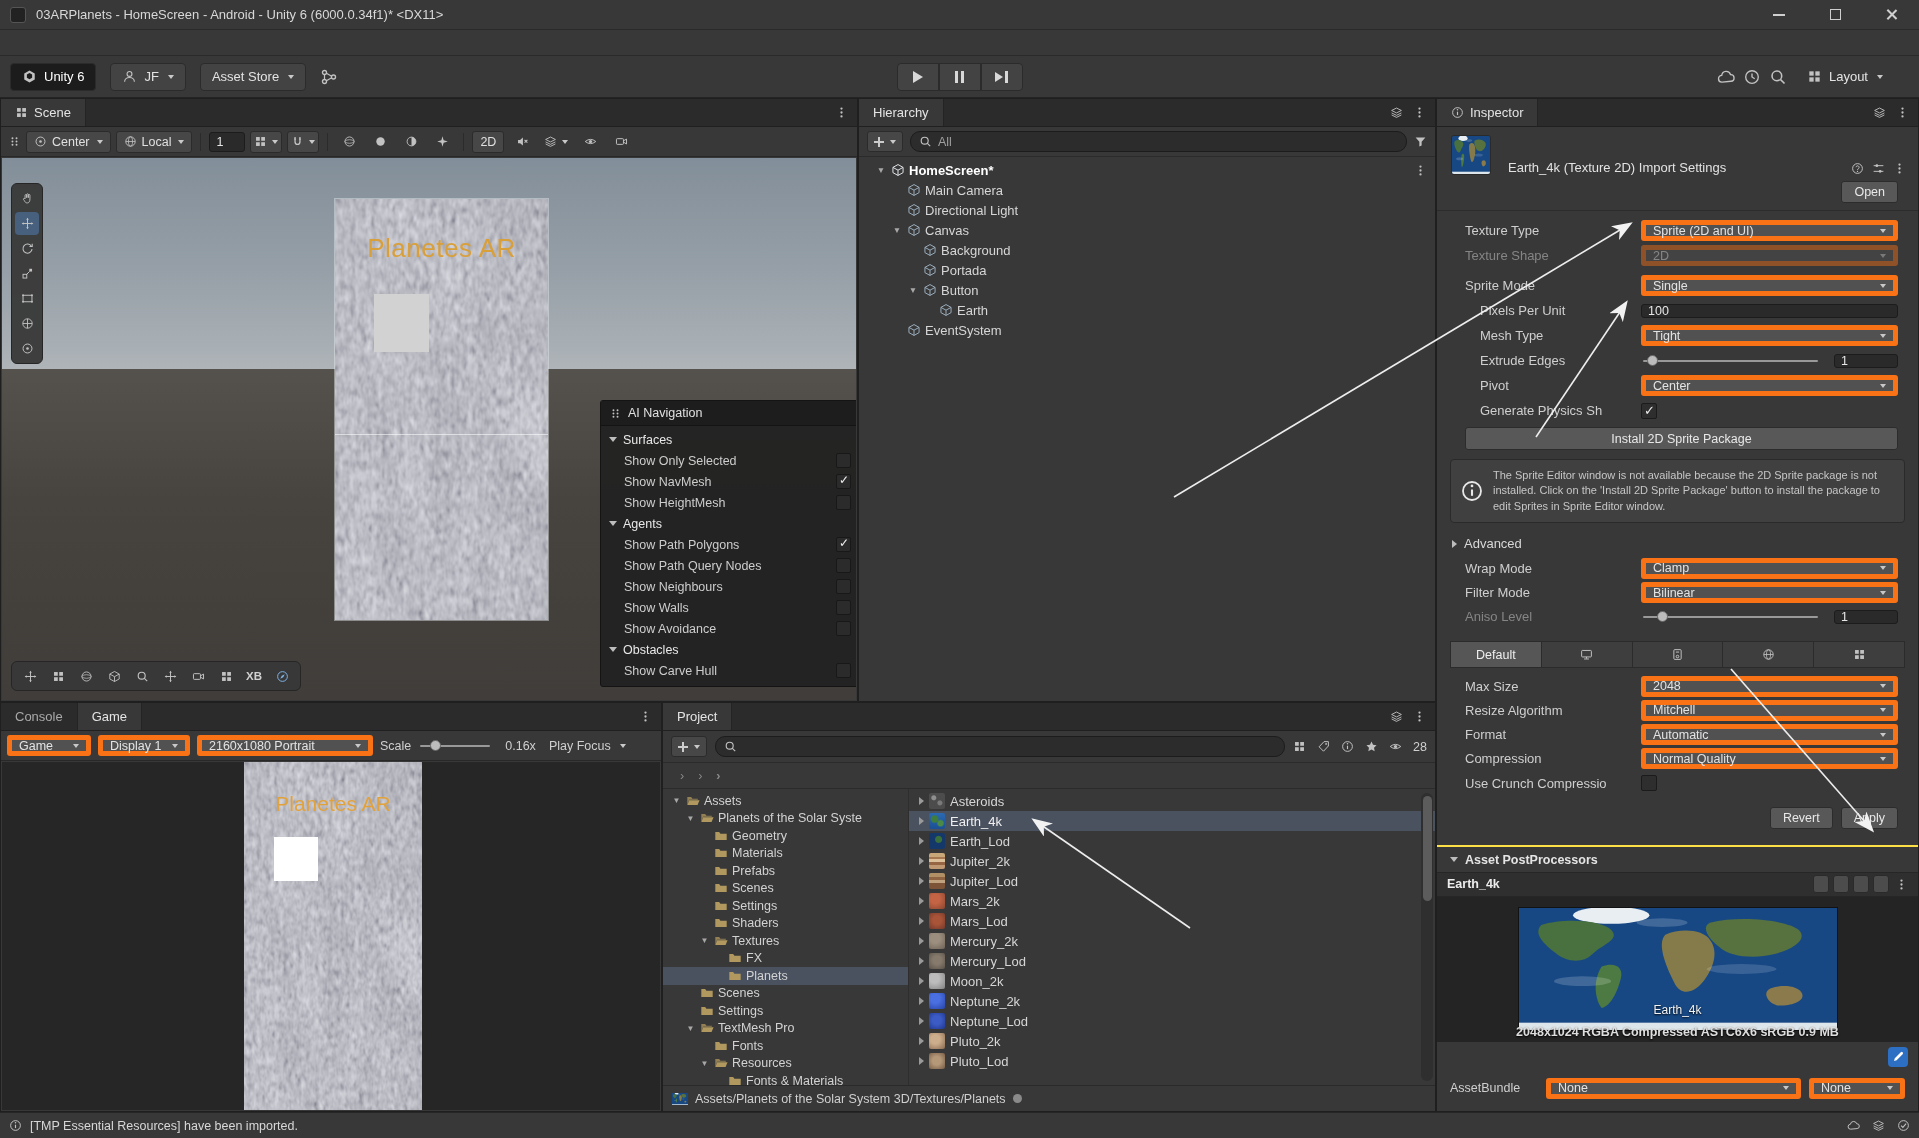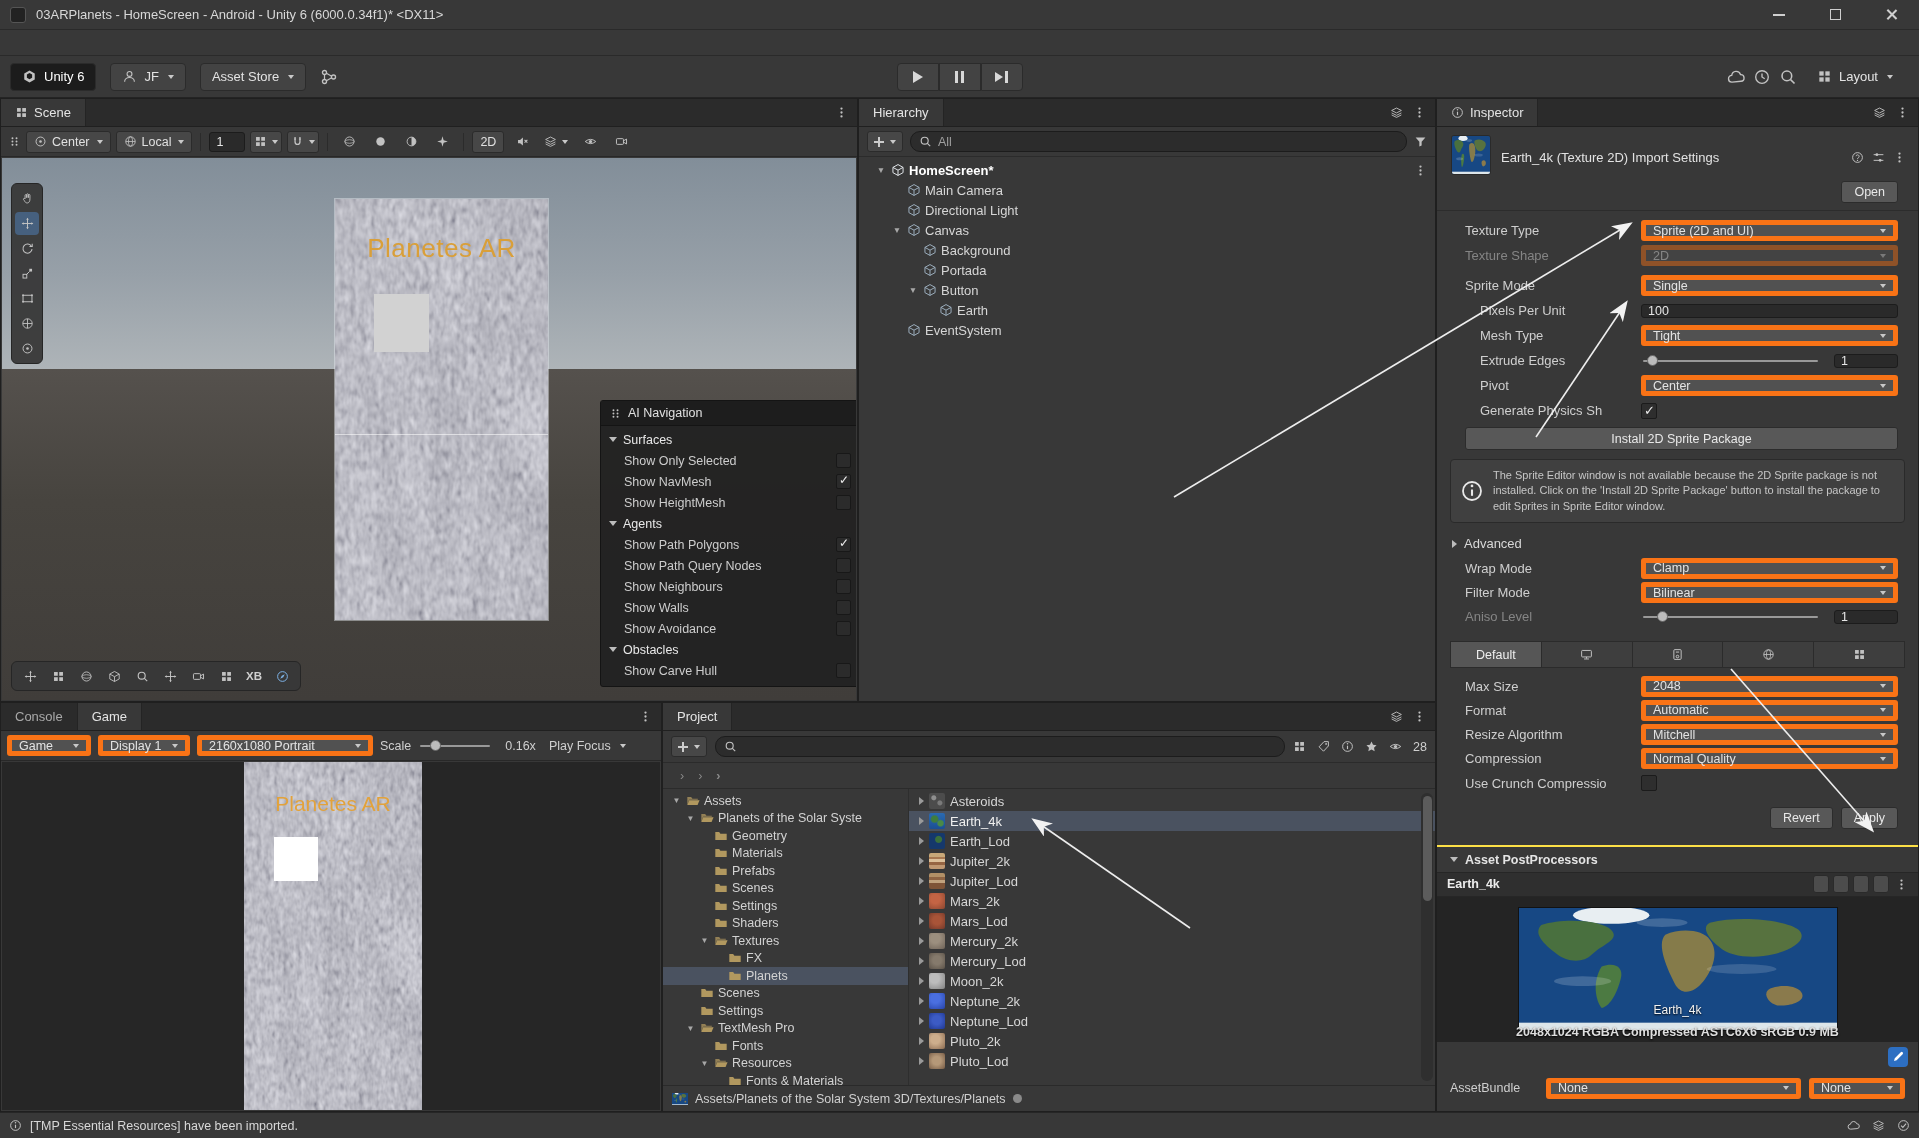--- a/index.html
+++ b/index.html
@@ -27,21 +27,21 @@
 .tb-btn.dark{background:#1c1c1c;color:#fff}
 .caret{width:0;height:0;border-left:3.5px solid transparent;border-right:3.5px solid transparent;border-top:4.5px solid #c9c9c9;margin-left:2px}
 .tb-center{position:absolute;left:50%;top:7px;transform:translateX(-50%);display:flex}
 .play-btn{width:42px;height:28px;background:#434343;border:1px solid #2b2b2b;display:flex;align-items:center;justify-content:center;gap:2px}
 .play-btn:first-child{border-radius:4px 0 0 4px}.play-btn:last-child{border-radius:0 4px 4px 0}
 .tri{width:0;height:0;border-top:6px solid transparent;border-bottom:6px solid transparent;border-left:10px solid #d8d8d8}
 .tri.small{border-top-width:5px;border-bottom-width:5px;border-left-width:8px}
 .pausebars{display:flex;gap:3px}
 .pausebars i{display:block;width:3px;height:12px;background:#d8d8d8}
 .stepbar{width:2.5px;height:12px;background:#d8d8d8}
-.tb-right{margin-left:auto;display:flex;align-items:center;gap:8px;padding-right:14px}
+.tb-right{margin-left:auto;display:flex;align-items:center;gap:8px;padding-right:24px}
 
 .panel{position:absolute;background:#383838;border:1px solid #1f1f1f}
 .tabbar{height:28px;background:#2b2b2b;border-bottom:1px solid #202020;display:flex;align-items:stretch}
 .tab{display:flex;align-items:center;gap:6px;padding:0 14px;font-size:13px;color:#a9a9a9;border-right:1px solid #242424}
 .tab.active{background:#383838;color:#e4e4e4}
 .tabbar-right{margin-left:auto;display:flex;align-items:center;gap:10px;padding-right:9px;color:#b5b5b5}
 
 .dd{display:flex;align-items:center;height:21px;background:#515151;border:5px solid #f97316;border-radius:3px;padding:0 7px;font-size:12.5px;color:#e3e3e3;min-width:0}
 .dd>span{flex:1;white-space:nowrap;overflow:hidden}
 .dd .dcaret{width:0;height:0;border-left:3.5px solid transparent;border-right:3.5px solid transparent;border-top:4.5px solid #c8c8c8;margin-left:6px;flex:none}
@@ -151,21 +151,21 @@
 .ic-mercury-lod .thumb{background:radial-gradient(circle at 50% 45%,#857a6c 35%,#5b5248)}
 .ic-moon .thumb{background:radial-gradient(circle at 35% 35%,#bcbcbc 30%,#828282)}
 .ic-moon-lod .thumb{background:radial-gradient(circle at 45% 45%,#a4a4a4 32%,#6f6f6f)}
 .ic-neptune .thumb{background:radial-gradient(circle at 40% 35%,#4a6fe0 32%,#2743a8)}
 .ic-neptune-lod .thumb{background:radial-gradient(circle at 48% 45%,#3c5bc4 35%,#1f3790)}
 .ic-pluto .thumb{background:radial-gradient(circle at 40% 40%,#cdae8c 32%,#8a6a50)}
 .ic-pluto-lod .thumb{background:radial-gradient(circle at 48% 48%,#b59878 35%,#755a44)}
 
 #inspector-panel{left:1436px;top:98px;width:483px;height:1014px;display:flex;flex-direction:column}
 .insp-body{flex:1;display:flex;flex-direction:column;min-height:0}
-.insp-head{display:flex;gap:10px;padding:8px 12px 2px 14px;align-items:center}
+.insp-head{display:flex;gap:17px;padding:8px 12px 2px 14px;align-items:flex-end}
 .insp-thumb{width:40px;height:40px;border-radius:3px;overflow:hidden;flex:none;border:1px solid #2a2a2a}
 .insp-title{flex:1;font-size:13px;color:#e2e2e2;padding-top:5px}
 .head-icons{display:flex;gap:8px;padding-top:5px;color:#bdbdbd}
 .open-row{display:flex;justify-content:flex-end;padding:4px 20px 7px;border-bottom:1px solid #2c2c2c}
 .irows{padding-top:7px}
 .irow{display:flex;align-items:center;height:25px;padding:0 20px 0 28px;gap:8px}
 .ilabel{width:168px;flex:none;font-size:13px;color:#cfcfcf;white-space:nowrap;overflow:hidden}
 .irow.sub .ilabel{padding-left:15px}
 .irow.disabled .ilabel{color:#858585}
 .irow-btn{padding:4px 20px 2px 28px}
@@ -1348,30 +1348,30 @@
       </div>
 
       <div class="irow" style="margin-top:4px">
           <span class="ilabel">Max Size</span>
         <div class="dd grow">
             <span>2048</span>
             <span class="dcaret"></span>
           </div>
         </div>
       <div class="irow">
+          <span class="ilabel">Resize Algorithm</span>
+        <div class="dd grow">
+            <span>Mitchell</span>
+            <span class="dcaret"></span>
+          </div>
+        </div>
+      <div class="irow">
           <span class="ilabel">Format</span>
         <div class="dd grow">
             <span>Automatic</span>
-            <span class="dcaret"></span>
-          </div>
-        </div>
-      <div class="irow">
-          <span class="ilabel">Resize Algorithm</span>
-        <div class="dd grow">
-            <span>Mitchell</span>
             <span class="dcaret"></span>
           </div>
         </div>
       <div class="irow">
           <span class="ilabel">Compression</span>
         <div class="dd grow">
             <span>Normal Quality</span>
             <span class="dcaret"></span>
           </div>
         </div>

